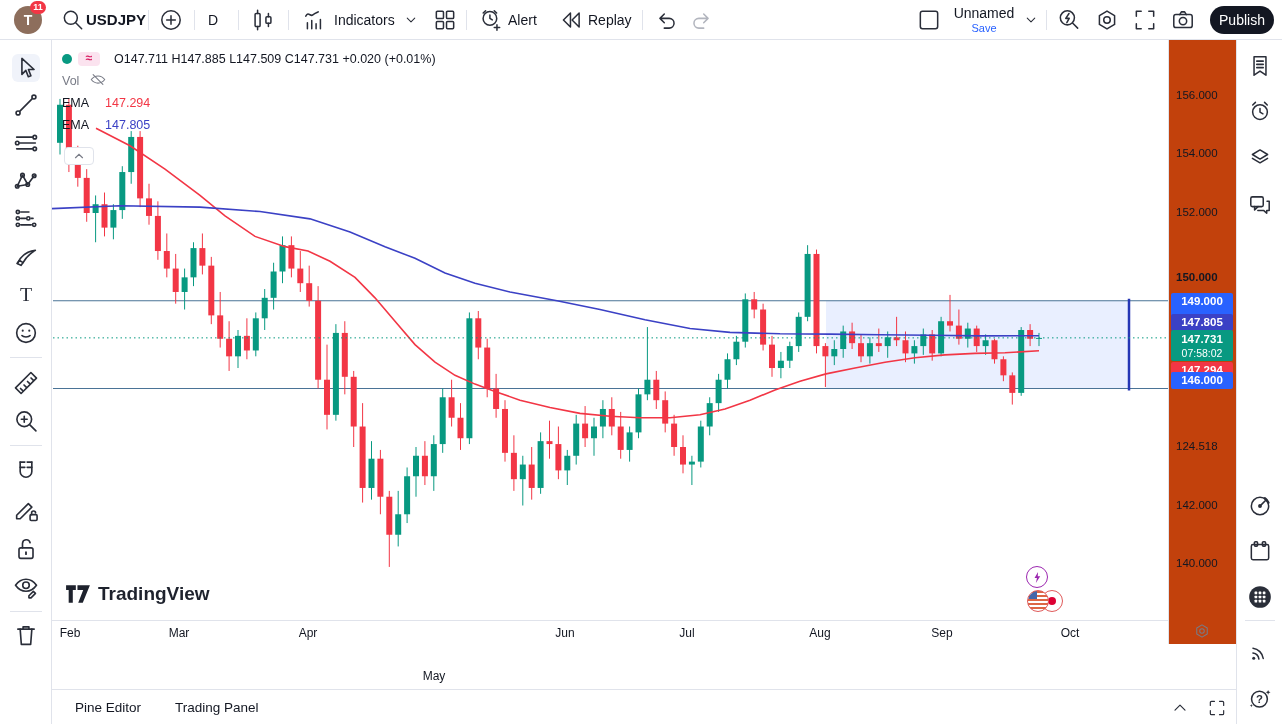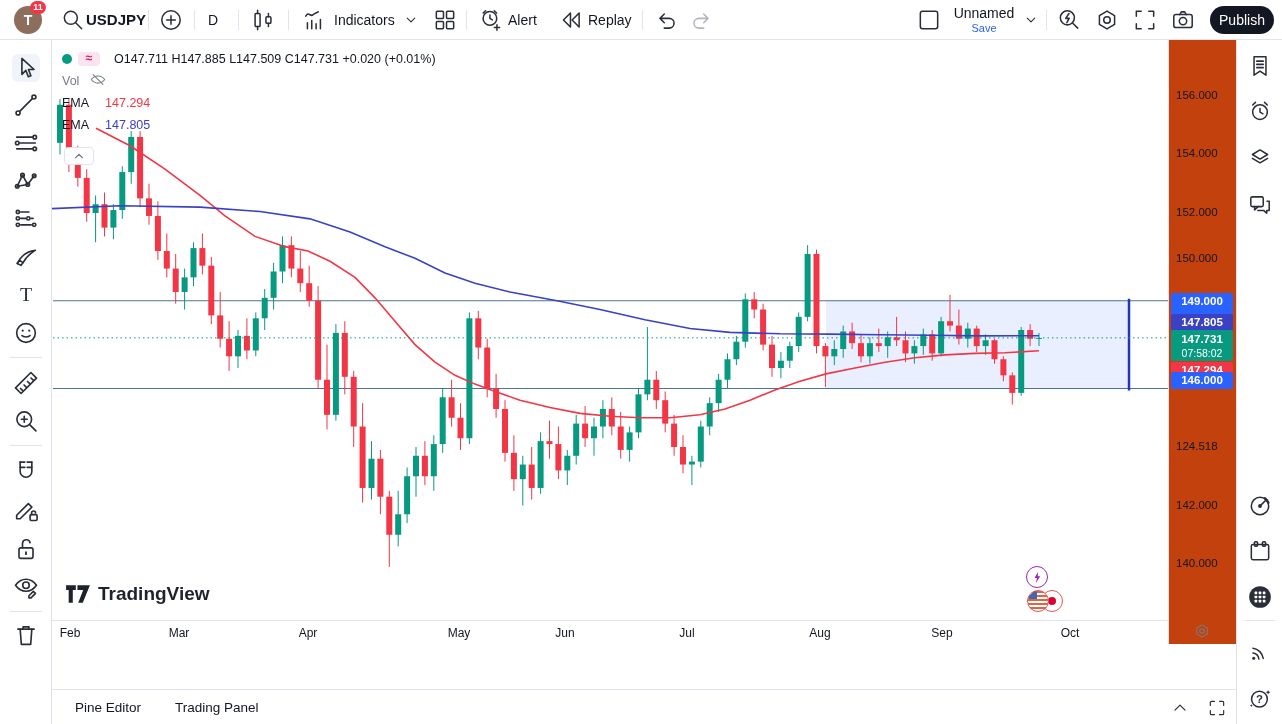--- a/index.html
+++ b/index.html
@@ -664,39 +664,39 @@
   </div>
   <div class="flagwrap">
     <div class="flag jp" style="left:14px"></div>
     <div class="flag us" style="left:0"></div>
   </div>
 
   <div class="paxis" id="priceAxis">
       <div class="ptick" style="top: 49px;">156.000</div>
       <div class="ptick" style="top: 107px;">154.000</div>
       <div class="ptick" style="top: 166px;">152.000</div>
-      <div class="ptick" style="top: 212px;">150.000</div>
+      <div class="ptick" style="top: 231px; font-weight: bold;">150.000</div>
       <div class="ptick" style="top: 400px;">124.518</div>
       <div class="ptick" style="top: 459px;">142.000</div>
       <div class="ptick" style="top: 517px;">140.000</div>
       <div class="plabel" style="top: 253px; height: 34px; background: rgb(41, 98, 255); line-height: 17px;">149.000</div>
       <div class="plabel" style="top: 274px; height: 17px; background: rgb(59, 65, 197); line-height: 17px;">147.805</div>
       <div class="plabel" style="top: 290px; height: 31px; background: rgb(8, 153, 129); line-height: 14px; padding-top: 2px;">
         <div>147.731</div>
         <div style="font-weight:400;font-size:10.5px">07:58:02</div>
       </div>
       <div class="plabel" style="top: 322px; height: 17px; background: rgb(242, 54, 69); line-height: 17px;">147.294</div>
       <div class="plabel" style="top: 332px; height: 17px; background: rgb(41, 98, 255); line-height: 17px;">146.000</div>
     </div>
 
   <div class="taxis" id="timeAxis">
       <div class="mlabel" style="left: 18px;">Feb</div>
       <div class="mlabel" style="left: 127px;">Mar</div>
       <div class="mlabel" style="left: 256px;">Apr</div>
-      <div class="mlabel" style="left: 407px;">May</div>
+      <div class="mlabel" style="left: 382px; margin-top: 43px;">May</div>
       <div class="mlabel" style="left: 513px;">Jun</div>
       <div class="mlabel" style="left: 635px;">Jul</div>
       <div class="mlabel" style="left: 768px;">Aug</div>
       <div class="mlabel" style="left: 890px;">Sep</div>
       <div class="mlabel" style="left: 1018px;">Oct</div>
     </div>
   <span class="axgear">
       <svg viewBox="0 0 24 24" width="100%" height="100%" fill="none" stroke="currentColor" stroke-width="1.4" stroke-linecap="round" stroke-linejoin="round">
         <circle cx="12" cy="12" r="3"></circle>
         <path d="M12 3.8l7 4.1v8.2l-7 4.1-7-4.1V7.9Z"></path>

